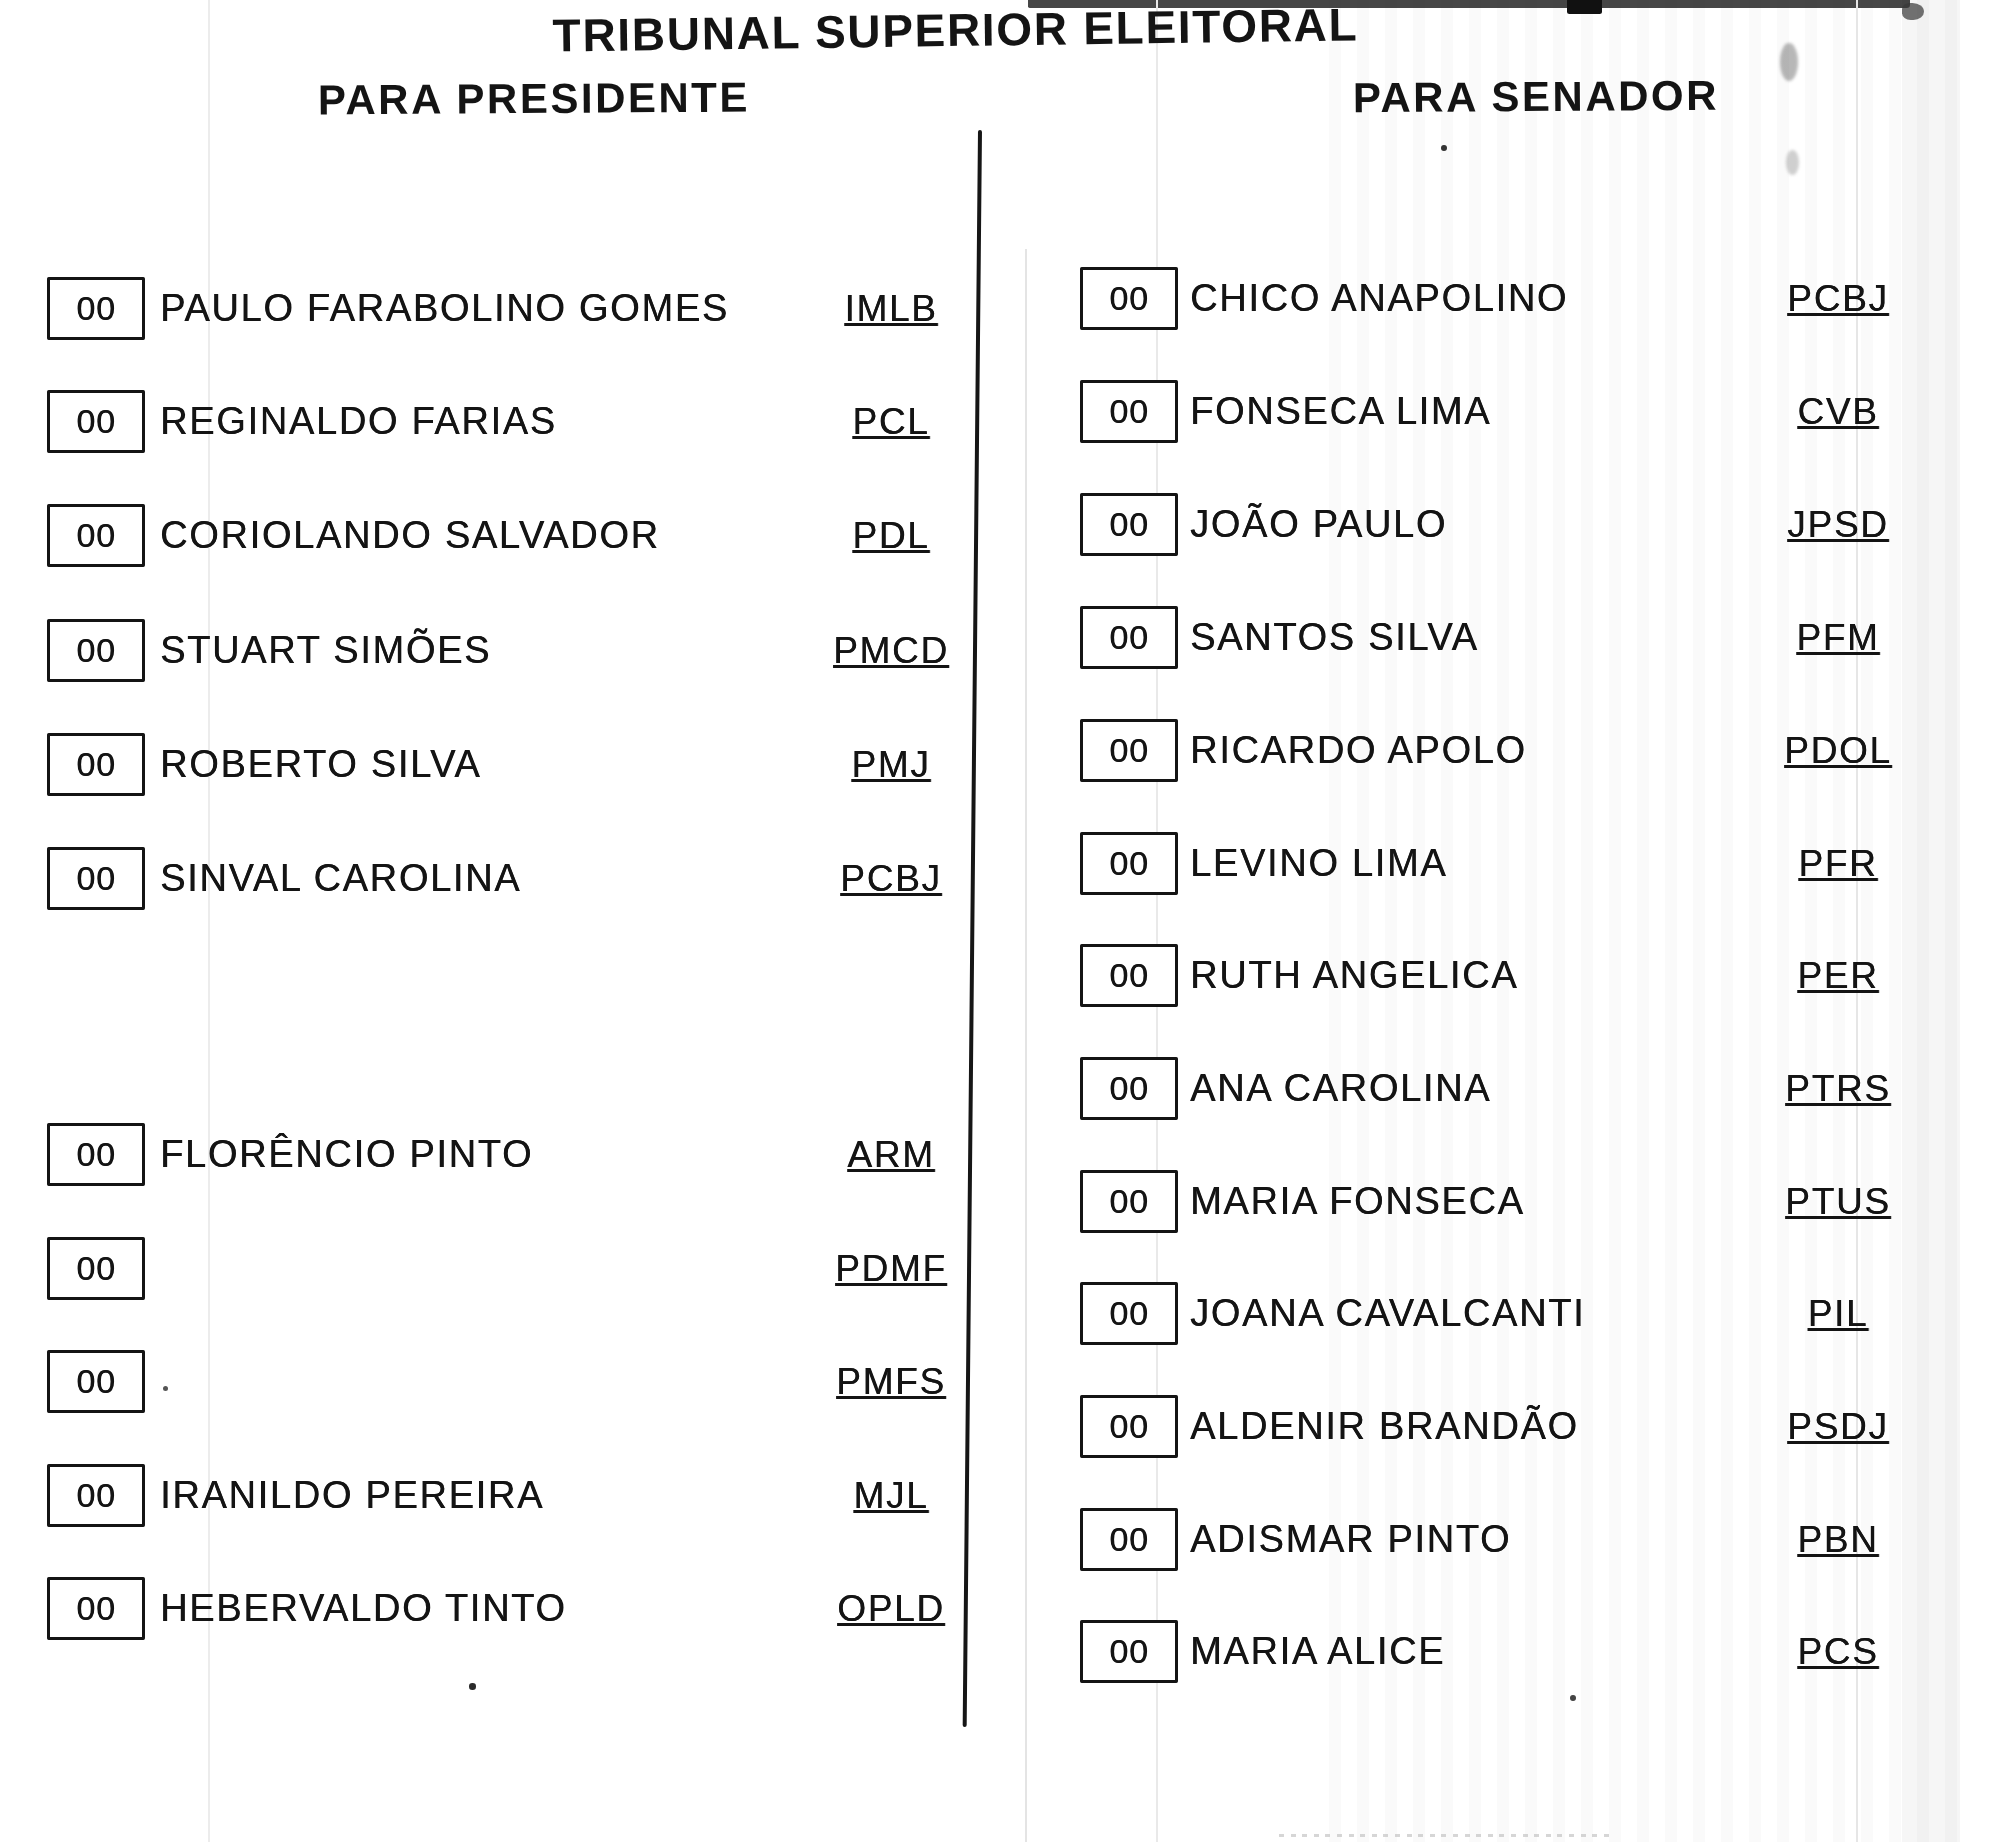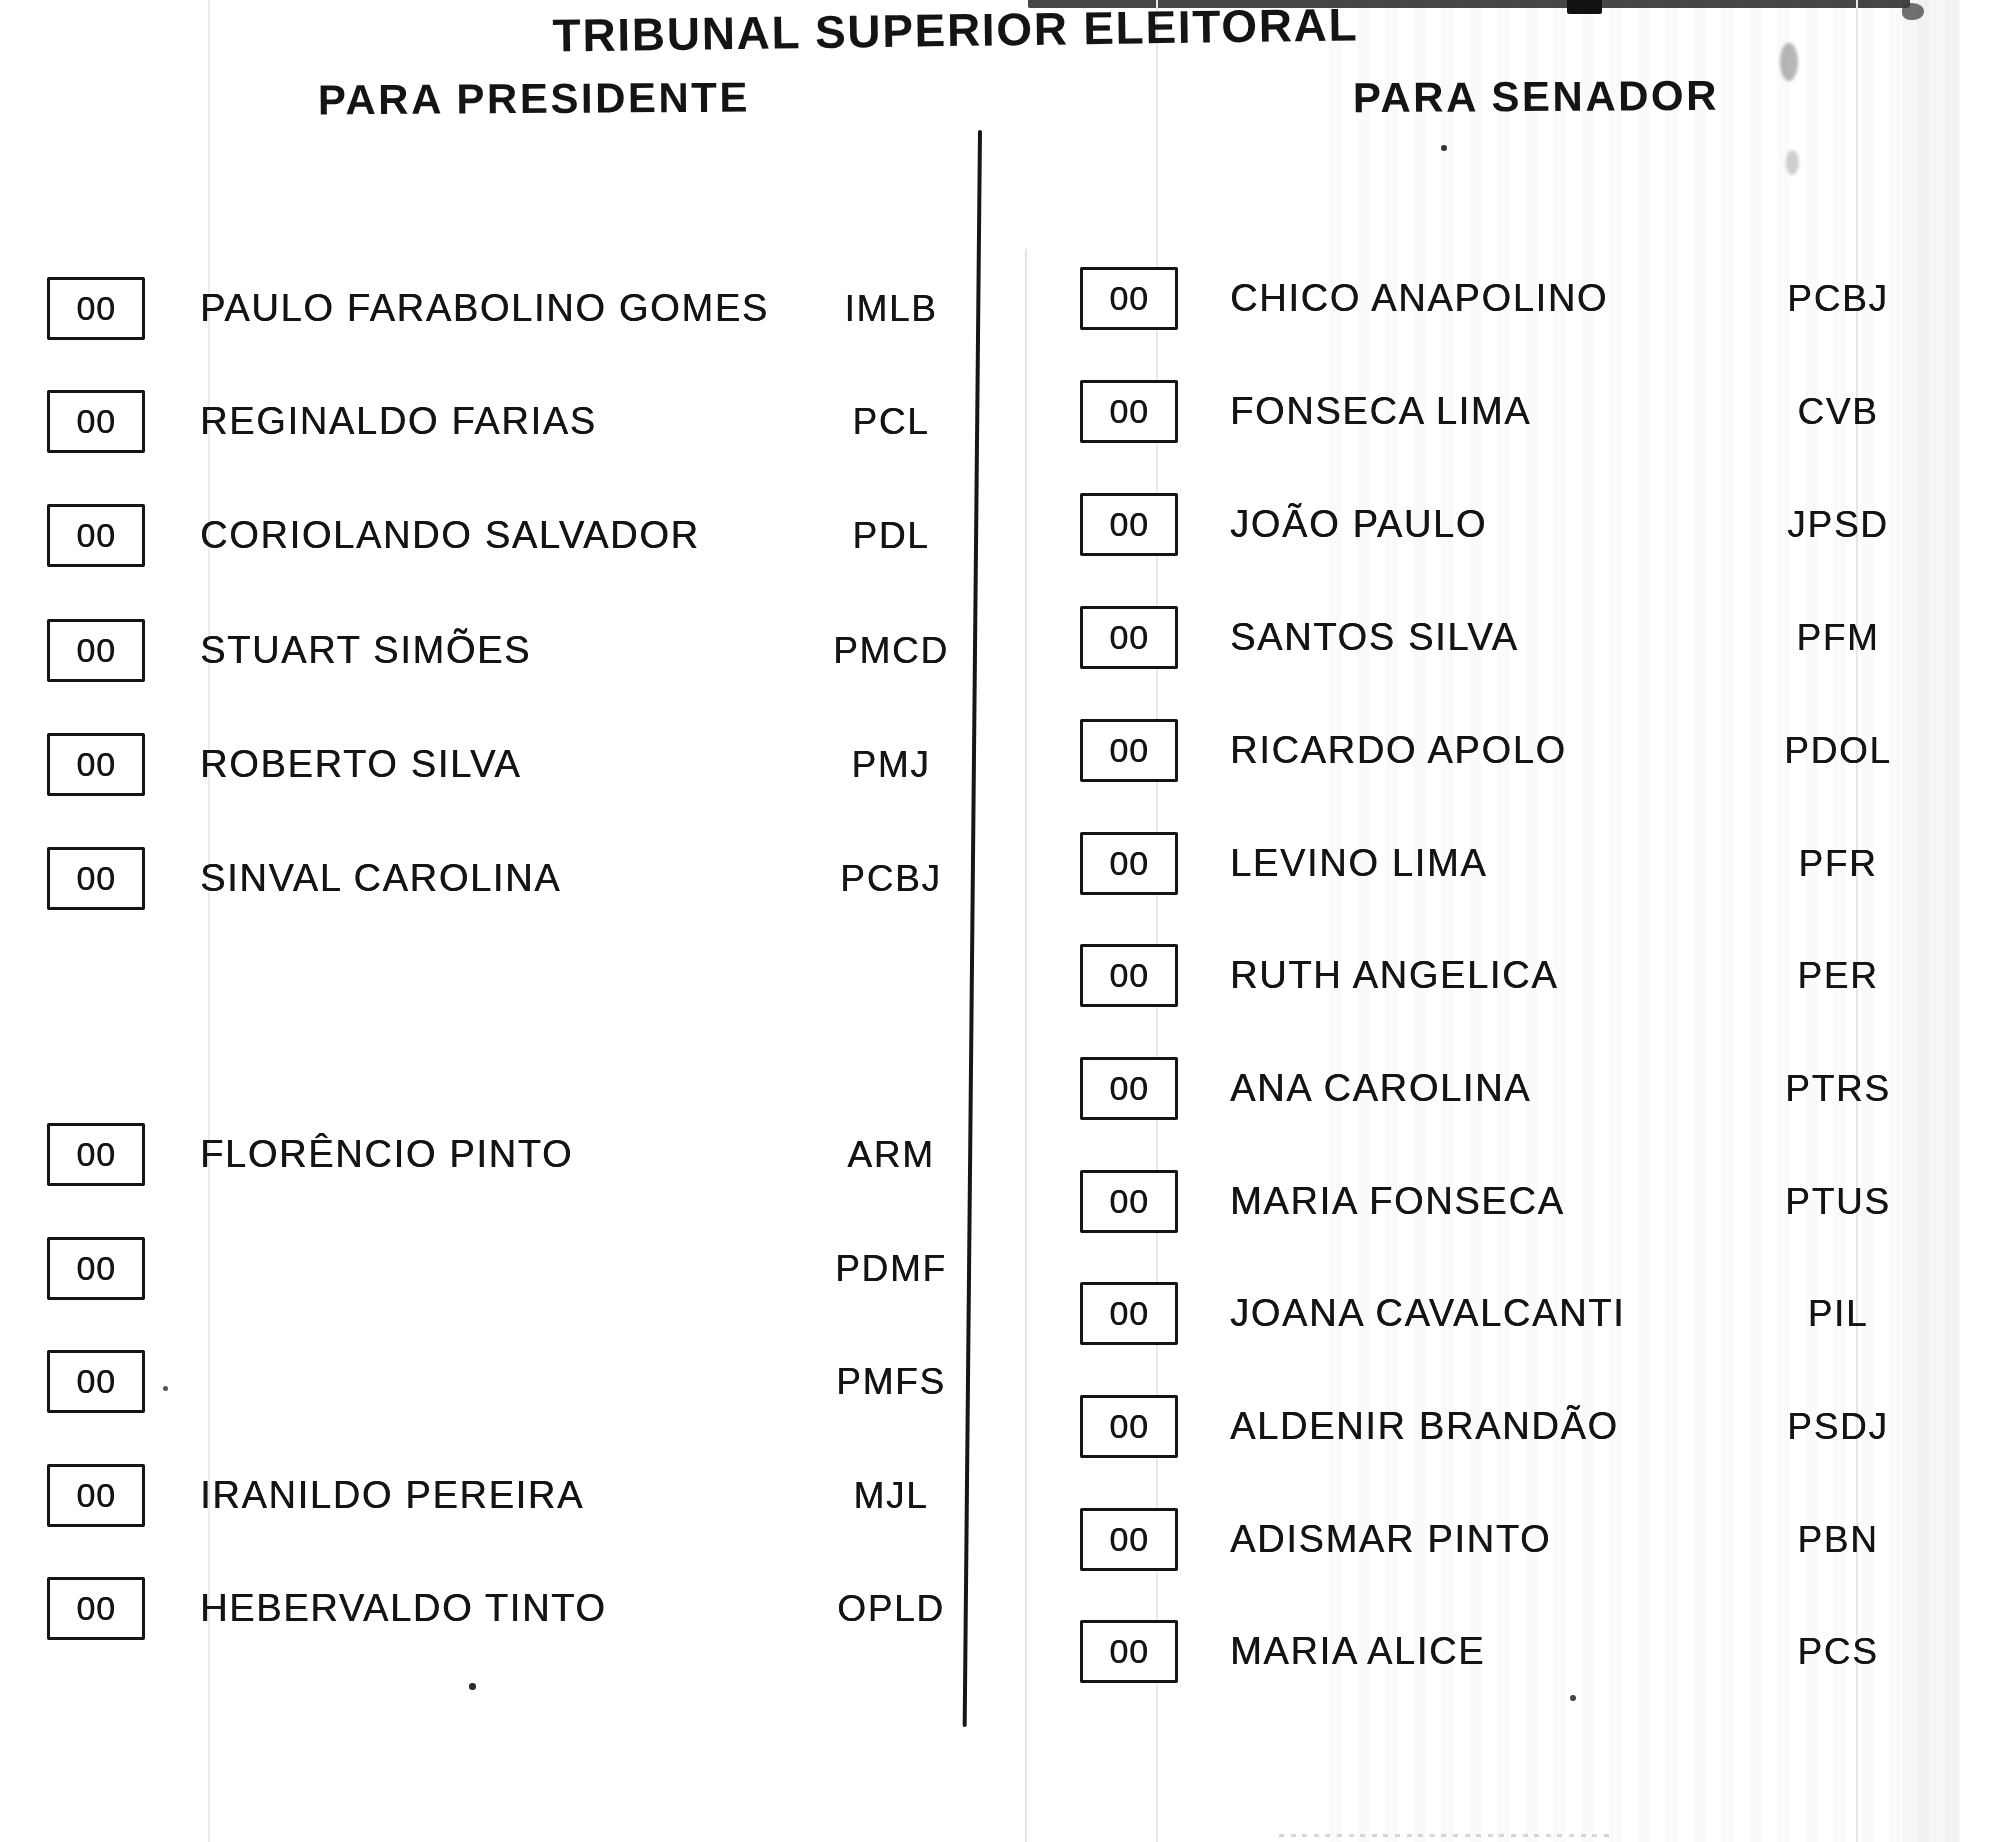--- a/index.html
+++ b/index.html
@@ -33,26 +33,26 @@
     position: absolute; top: 0; width: 98px; height: 63px;
     border: 3.3px solid var(--ink); border-radius: 1.7px;
     display: flex; align-items: center; justify-content: center;
     background: #fff;
   }
   .zeros { font-size: 34px; letter-spacing: 0.8px; text-shadow: 0.4px 0 currentColor; }
   .cand-name {
     position: absolute; top: 0; height: 63px; line-height: 63px;
     font-size: 38px; letter-spacing: 1.7px; white-space: nowrap;
     text-shadow: 0.4px 0 currentColor;
-    margin-left: 40px;
   }
   .party-code {
     position: absolute; top: 0; height: 63px; line-height: 63px;
     font-size: 37px; letter-spacing: 1.7px; text-align: center;
     text-shadow: 0.3px 0 currentColor;
+    text-decoration: underline;
   }
   .col-left  .vote-box   { left: 47px; }
   .col-left  .cand-name  { left: 160px; }
   .col-left  .party-code { left: 810px; width: 162px; }
   .col-right .vote-box   { left: 1080px; }
   .col-right .cand-name  { left: 1190px; }
   .col-right .party-code { left: 1757px; width: 162px; }
 
   
   .artifact { position: absolute; pointer-events: none; }

